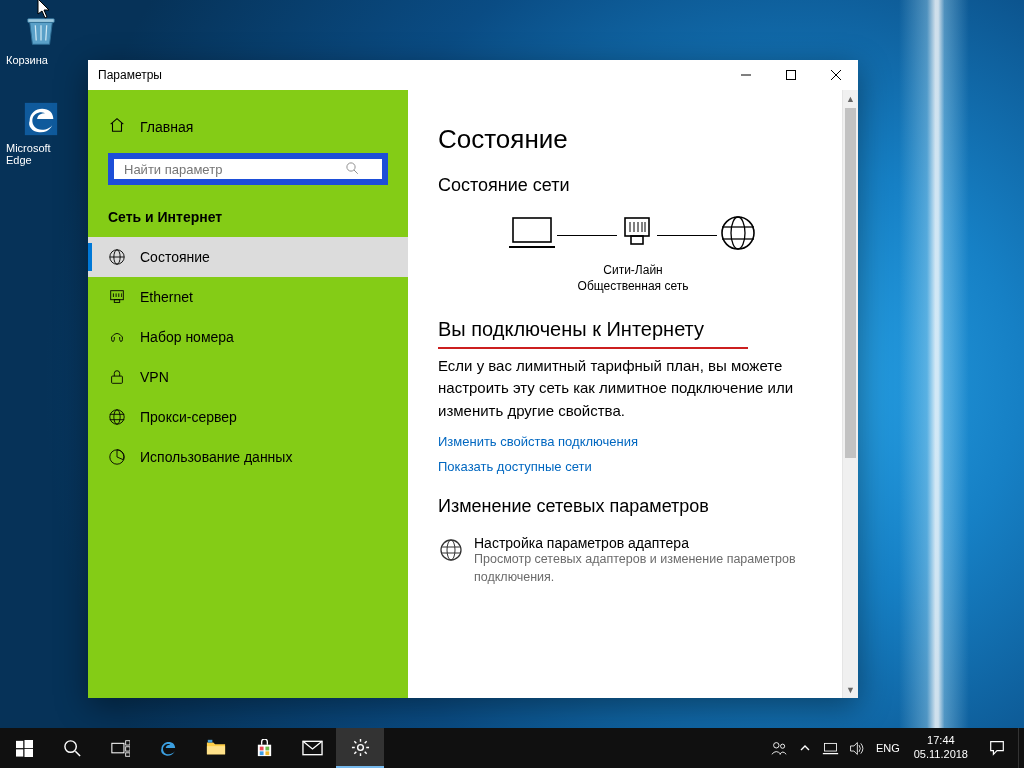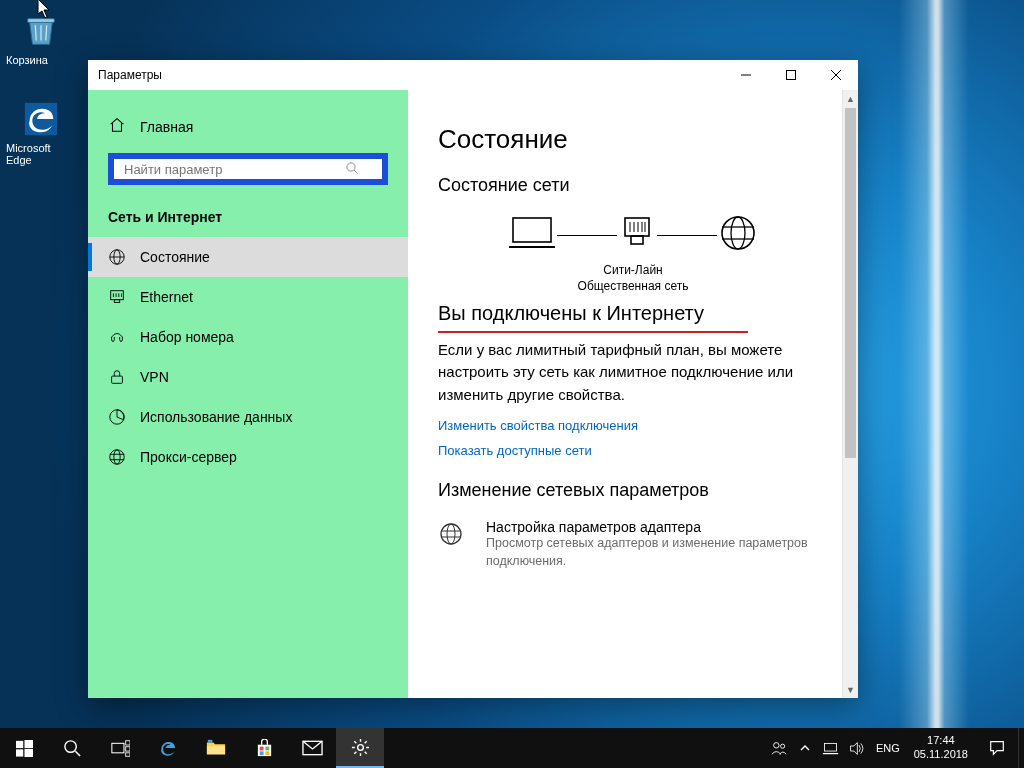--- a/index.html
+++ b/index.html
@@ -22,47 +22,47 @@
   .window {
     position: absolute; left: 88px; top: 60px; width: 770px; height: 638px;
     background: #fff; box-shadow: 0 8px 30px rgba(0,0,0,0.4); display:flex; flex-direction:column;
   }
   .titlebar { height: 30px; display:flex; align-items:center; padding-left:10px; font-size:12px; background:#fff; }
   .titlebar .spacer { flex:1; }
   .winbtn { width:45px; height:30px; display:flex; align-items:center; justify-content:center; cursor:pointer; }
   .winbtn svg { width:10px; height:10px; }
 
   .content { flex:1; display:flex; overflow:hidden; }
-  .sidebar { width: 320px; background:#86efac; padding: 22px 0 0 0; border-right: none; display:flex; flex-direction:column; }
+  .sidebar { width: 320px; background:#84cc16; padding: 22px 0 0 0; border-right: none; display:flex; flex-direction:column; }
   .home-row { display:flex; align-items:center; gap:14px; padding: 4px 20px 16px 20px; font-size:14px; cursor:pointer; }
   .search-wrap { padding: 0 20px 18px 20px; }
   .search { width:100%; height:32px; border:6px solid #1d4ed8; background:#fff; padding:0 30px 0 10px; font-size:13px; position:relative; }
   .search-row { position:relative; }
   .search-row .mag { position:absolute; right:28px; top:8px; opacity:.55; pointer-events:none; }
   .cat-title { font-size:14px; font-weight:600; padding: 6px 20px 12px 20px; }
   .nav-list { display:flex; flex-direction:column; }
   .nav-item { display:flex; align-items:center; gap:14px; height:40px; padding-left:20px; font-size:14px; cursor:pointer; }
   .nav-item.active { background:#dcdcdc; position:relative; }
   .nav-item.active::before { content:""; position:absolute; left:0; top:6px; bottom:6px; width:4px; background:#0078d7; }
   .nav-item .nico { width:18px; height:18px; display:flex; align-items:center; justify-content:center; }
 
   .main { flex:1; padding: 34px 30px 0 30px; overflow:hidden; }
   .main h1 { font-size:26px; font-weight:400; margin-bottom:20px; }
   .main h2 { font-size:18px; font-weight:400; margin: 6px 0 16px 0; }
   .net-diagram { display:flex; align-items:center; gap:0; margin: 8px 0 4px 0; justify-content:center; }
   .net-diagram .node { position:relative; text-align:center; }
   .net-diagram .line { width:60px; height:1px; background:#000; }
   .net-diagram .line.short { width:60px; }
-  .diag-caption { text-align:center; font-size:12px; line-height:1.35; margin-bottom:8px; }
+  .diag-caption { text-align:center; font-size:12px; line-height:1.35; margin-bottom:24px; }
   .sub-h { font-size:20px; font-weight:400; margin-bottom:6px; }
   .underline { height:1.6px; background:#cc1f1f; margin-bottom:6px; width: 310px; }
   .body-text { font-size:15px; line-height:1.5; color:#000; margin-bottom:12px; }
   .link { color:#0067c0; font-size:13px; cursor:pointer; margin-bottom:10px; display:block; }
   .section-title { font-size:18px; font-weight:400; margin: 22px 0 18px 0; }
-  .setting-row { display:flex; gap:22px; margin-bottom:18px; }
+  .setting-row { display:flex; gap:10px; margin-bottom:18px; }
   .setting-row .sico { width:28px; padding-top:2px; }
   .setting-row .stxt .t1 { font-size:14px; }
   .setting-row .stxt .t2 { font-size:12.5px; color:#6b6b6b; line-height:1.4; }
 
   .scroll-track { position:absolute; right:0; top:30px; bottom:0; width:16px; background:#f0f0f0; border-left:1px solid #e5e5e5; }
   .scroll-thumb { position:absolute; left:2px; right:2px; top:18px; height:350px; background:#c2c2c2; }
   .scroll-arr { position:absolute; left:0; right:0; height:17px; display:flex; align-items:center; justify-content:center; color:#666; font-size:9px; }
   .scroll-arr.up{ top:0; } .scroll-arr.down{ bottom:0; }
 
   .taskbar { position:absolute; left:0; right:0; bottom:0; height:40px; background:#101010; display:flex; align-items:center; color:#fff; }
@@ -185,35 +185,35 @@
                   <rect x="4" y="9" width="12" height="8" rx="1" fill="none" stroke="#000"></rect>
                   <path d="M7 9 V6 a3 3 0 0 1 6 0 V9" fill="none" stroke="#000"></path>
                 </svg>
               </span>
             <span>VPN</span>
           </div>
           <div class="nav-item">
             <span class="nico">
                 <svg width="18" height="18" viewBox="0 0 20 20">
                   <circle cx="10" cy="10" r="8" fill="none" stroke="#000"></circle>
-                  <path d="M10 2 A8 8 0 0 1 17 13 L10 10 Z" fill="none" stroke="#000"></path>
-                </svg>
-              </span>
-            <span>Использование данных</span>
-          </div>
-          <div class="nav-item">
-            <span class="nico">
-                <svg width="18" height="18" viewBox="0 0 20 20">
-                  <circle cx="10" cy="10" r="8" fill="none" stroke="#000"></circle>
                   <ellipse cx="10" cy="10" rx="3.5" ry="8" fill="none" stroke="#000"></ellipse>
                   <line x1="2" y1="7" x2="18" y2="7" stroke="#000"></line>
                   <line x1="2" y1="13" x2="18" y2="13" stroke="#000"></line>
                 </svg>
               </span>
             <span>Прокси-сервер</span>
+          </div>
+          <div class="nav-item">
+            <span class="nico">
+                <svg width="18" height="18" viewBox="0 0 20 20">
+                  <circle cx="10" cy="10" r="8" fill="none" stroke="#000"></circle>
+                  <path d="M10 2 A8 8 0 0 1 17 13 L10 10 Z" fill="none" stroke="#000"></path>
+                </svg>
+              </span>
+            <span>Использование данных</span>
           </div>
         </div>
       </div>
 
       <div class="main">
         <h1>Состояние</h1>
         <h2>Состояние сети</h2>
 
         <div class="net-diagram">
           <div class="node">

